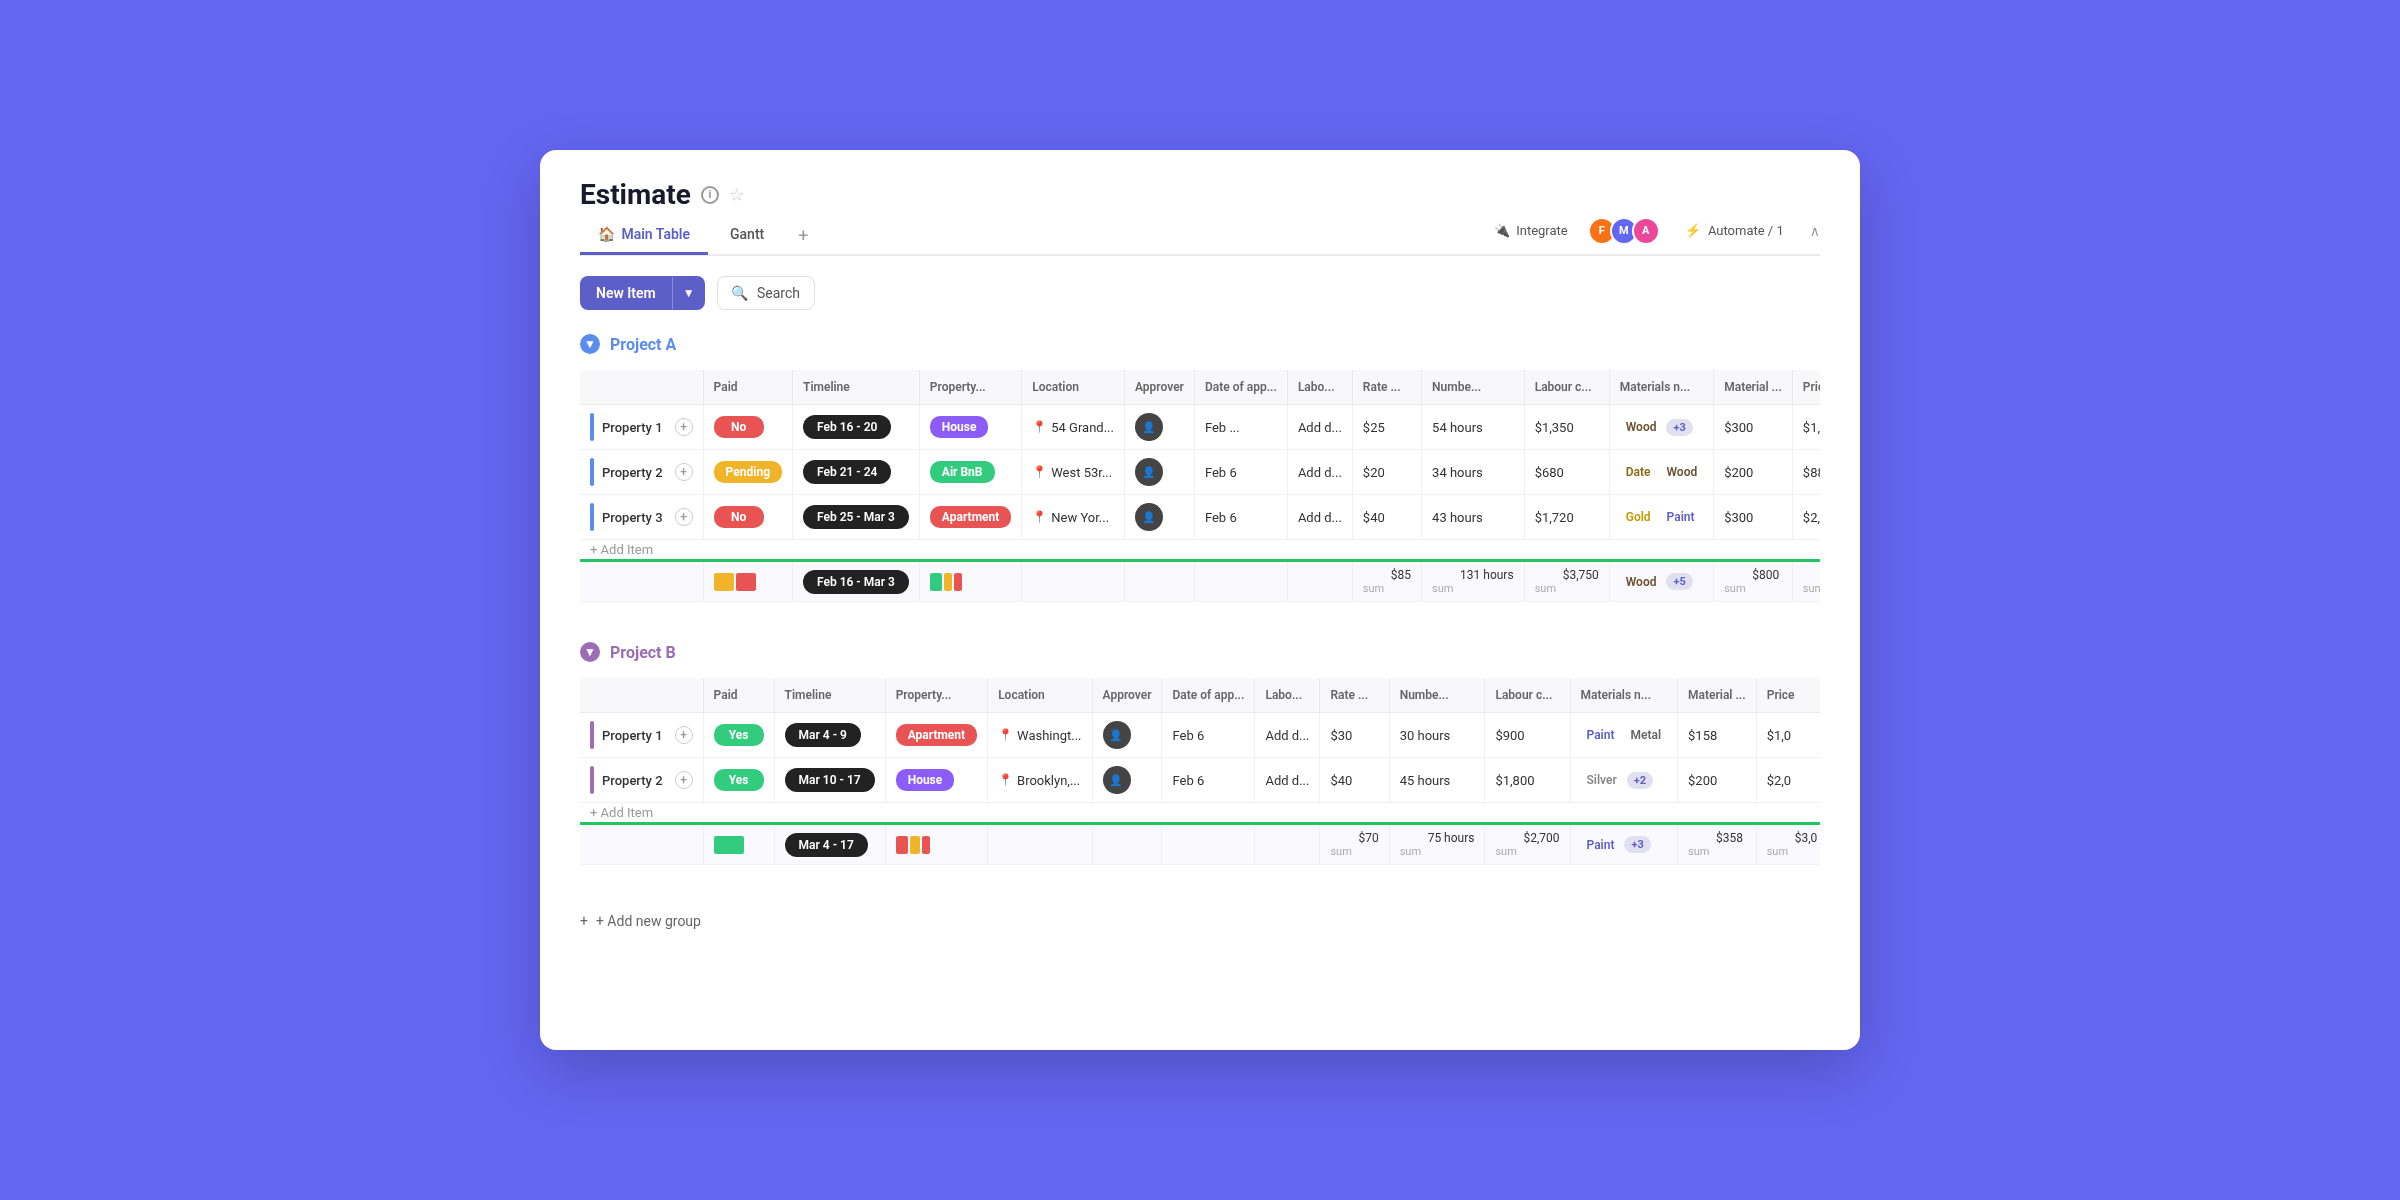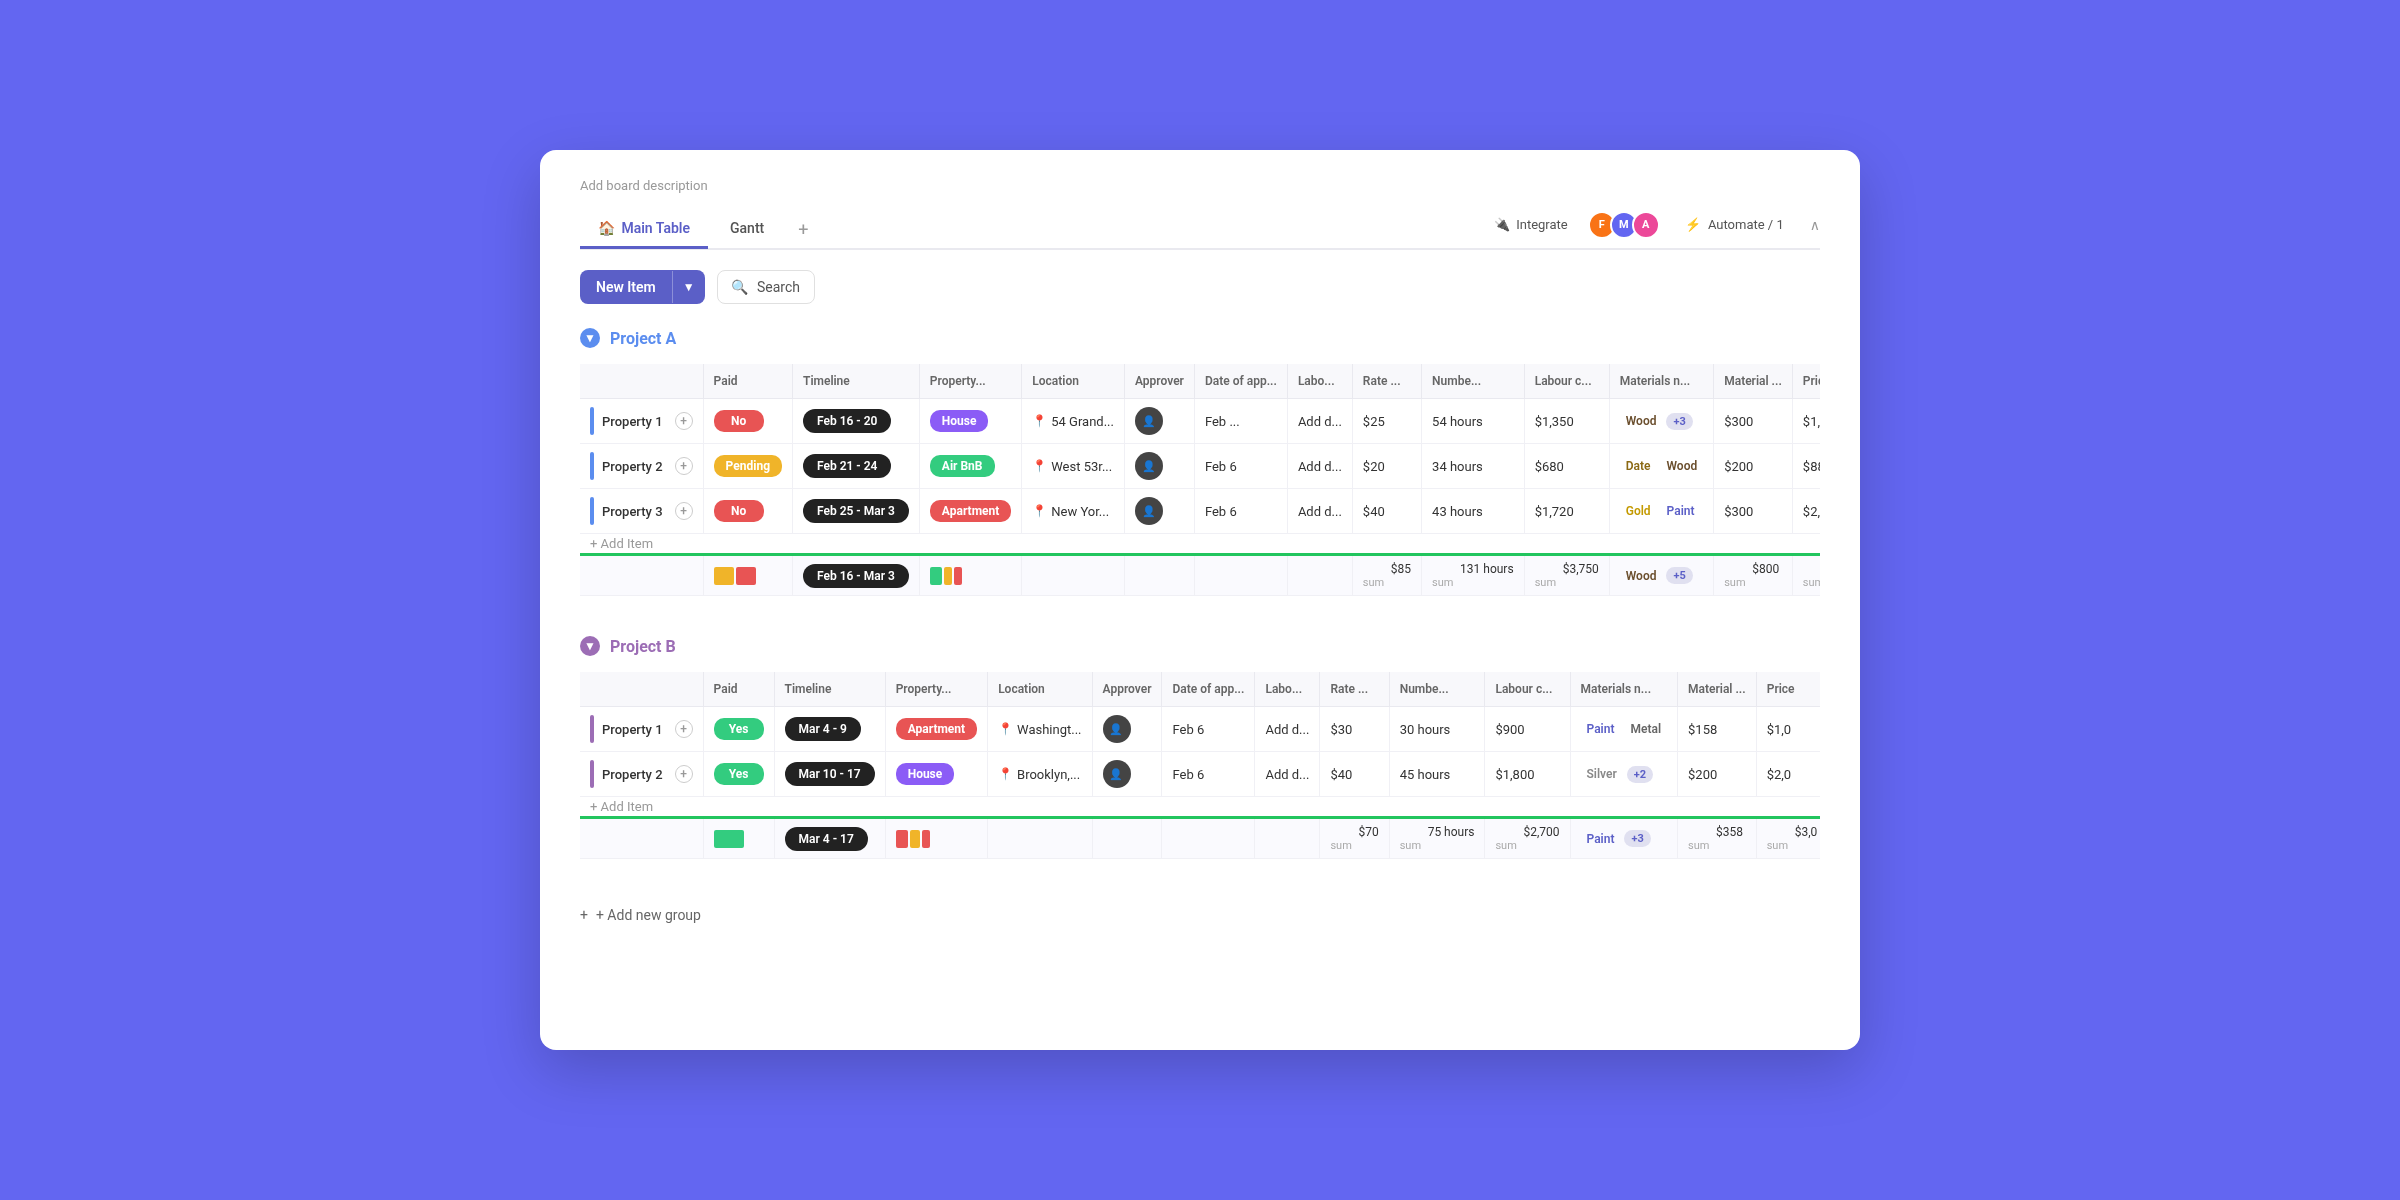--- a/index.html
+++ b/index.html
@@ -242,21 +242,25 @@
       display: flex; align-items: center; gap: 8px;
     }
     .chevron-btn { cursor: pointer; color: #999; font-size: 14px; }
     .automate-label { font-size: 13px; }
   </style>
 </head>
 <body>
 
 <div class="app-container">
   <div class="header">
-    <div class="board-desc">Add board description</div>
+    <div class="title-row">
+      <span class="title-text">Estimate</span>
+      <div class="info-icon">i</div>
+      <span class="star-icon">☆</span>
+    </div>
     <div class="tabs-row">
       <div class="tabs-left">
         <div class="tab active">
           <span class="tab-icon">🏠</span>
           <span>Main Table</span>
         </div>
         <div class="tab">
           <span>Gantt</span>
         </div>
         <div class="tab-plus">+</div>

